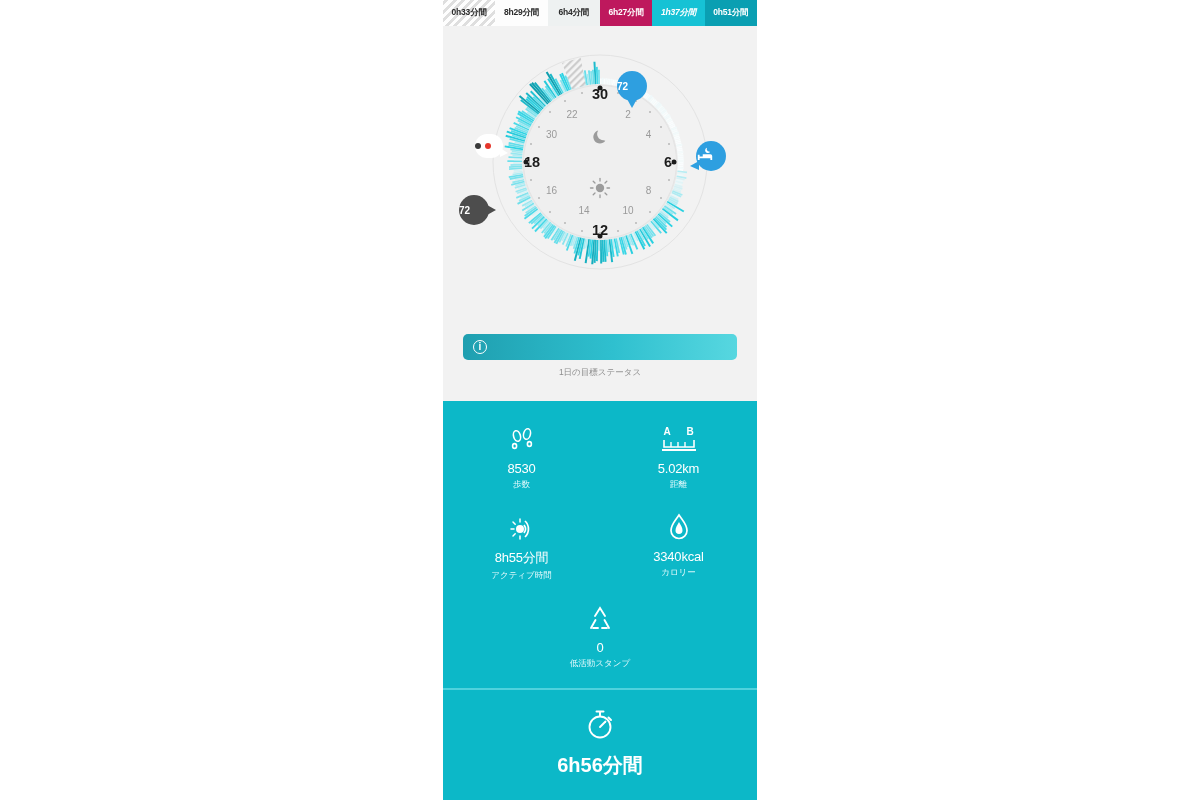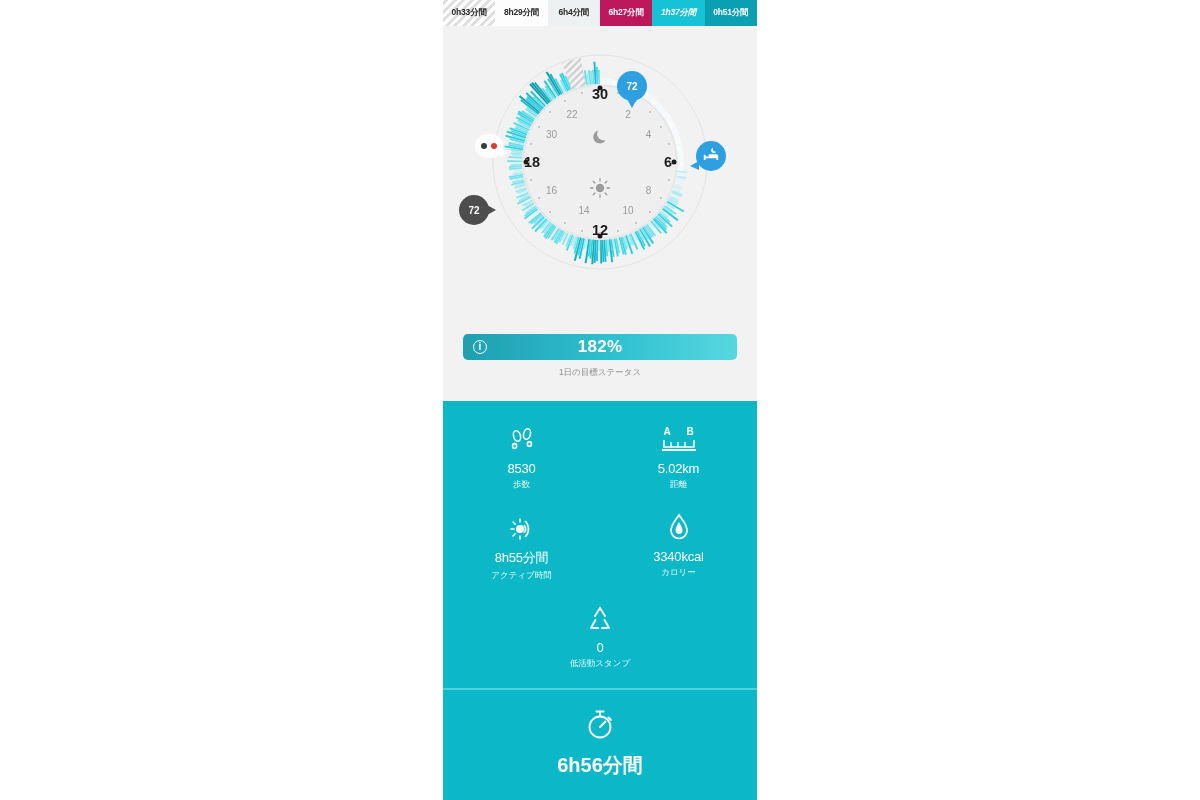--- a/index.html
+++ b/index.html
@@ -85,21 +85,21 @@
   .badge {
     position: absolute;
     display: flex; align-items: center; justify-content: center;
     font-size: 10px; font-weight: bold; color: #fff;
     user-select: none;
   }
   .badge .bub {
     position: relative;
     width: 30px; height: 30px;
     border-radius: 50%;
-    display: flex; align-items: center; justify-content: center;
+    display: flex; align-items: center; 
   }
   .badge .bub::after {
     content: ""; position: absolute;
     width: 0; height: 0;
   }
   .badge-top .bub { background: #2e9fe0; }
   .badge-top .bub::after {
     bottom: -7px; left: 50%; margin-left: -5px;
     border-left: 5px solid transparent;
     border-right: 5px solid transparent;
@@ -600,21 +600,20 @@
       <div class="bub">
         <svg width="18" height="18" viewBox="0 0 20 20">
           <path d="M2 8.5v6h2v-2h12v2h2v-4.5a2 2 0 0 0-2-2H7.5v2.5H4V8.5z" fill="#ffffff"></path>
           <path d="M14.6 4.9a2.6 2.6 0 0 1-2.3-4 3 3 0 1 0 3.3 4.6 2.6 2.6 0 0 1-1-.6z" fill="#ffffff"></path>
         </svg>
       </div>
     </div>
 
     <div class="goalbar">
       <span class="info">i</span>
-      <span class="pct">182%</span>
     </div>
     <div class="goal-caption">1日の目標ステータス</div>
   </div>
 
   <div class="stats">
     <div class="grid2">
 
       <div class="cell">
         <span class="ico">
           <svg width="30" height="30" viewBox="0 0 30 30">

